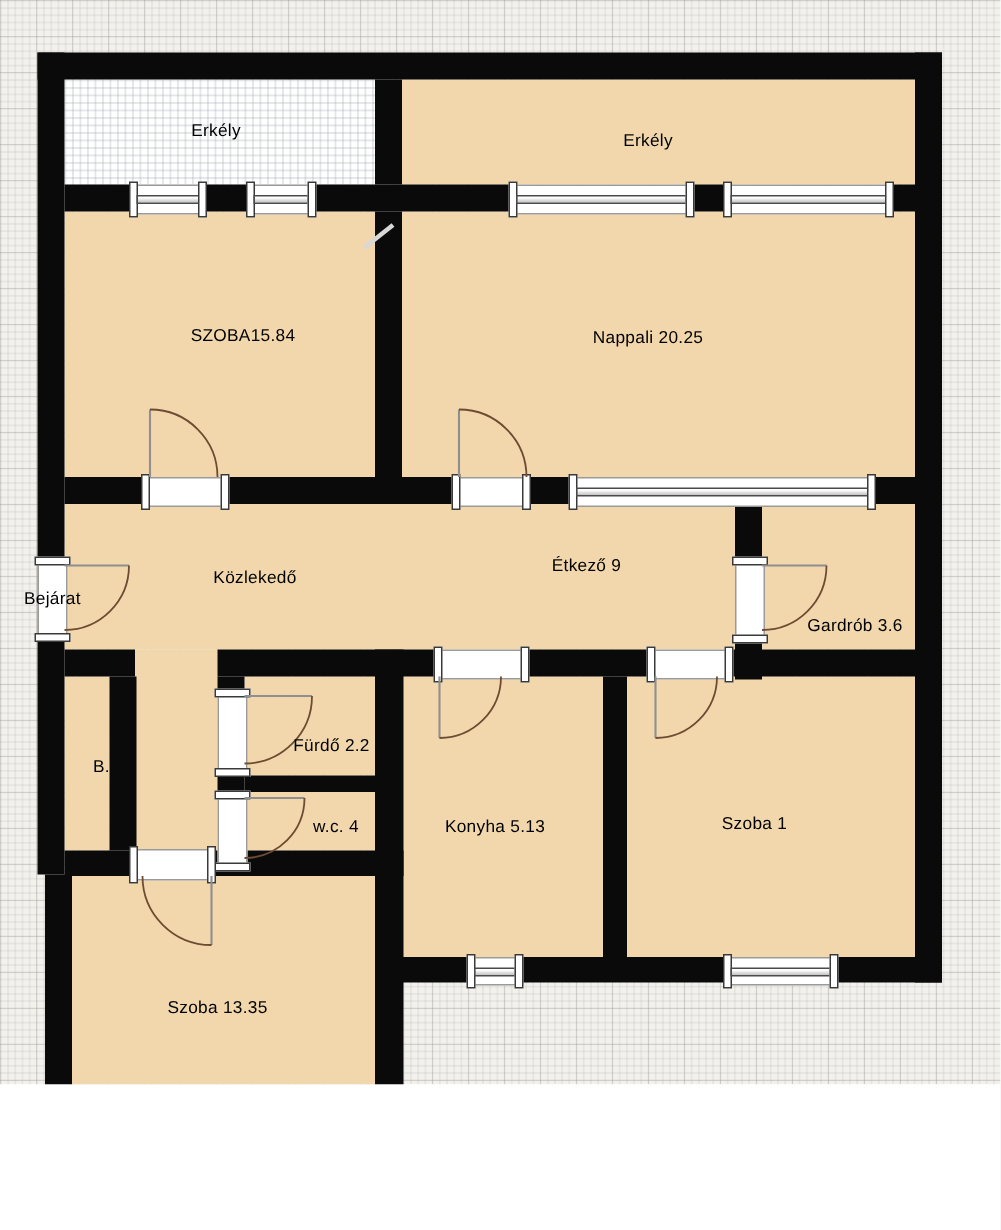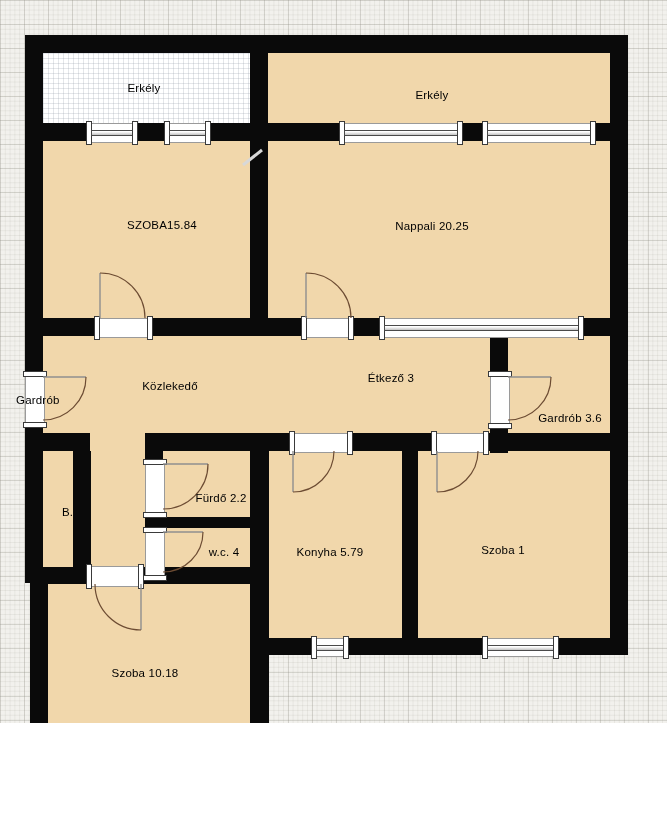--- a/index.html
+++ b/index.html
@@ -164,22 +164,22 @@
       <path d="M95,584 A46,46 0 0 0 141,630"></path>
     </g>
     <path d="M243,165 L262,150" stroke="#d8d8d8" stroke-width="3"></path>
   </svg>
 
   <span class="lbl" style="left:144px;top:88px;">Erkély</span>
   <span class="lbl" style="left:432px;top:95px;">Erkély</span>
   <span class="lbl" style="left:162px;top:225px;">SZOBA15.84</span>
   <span class="lbl" style="left:432px;top:226px;">Nappali 20.25</span>
   <span class="lbl" style="left:170px;top:386px;">Közlekedő</span>
-  <span class="lbl" style="left:391px;top:378px;">Étkező 3</span>
-  <span class="lbl anchor-left" style="left:16px;top:400px;">Gardrób</span>
+  <span class="lbl" style="left:391px;top:378px;">Étkező 9</span>
+  <span class="lbl anchor-left" style="left:16px;top:400px;">Bejárat</span>
   <span class="lbl" style="left:570px;top:418px;">Gardrób 3.6</span>
   <span class="lbl anchor-left under-wall" style="left:62px;top:512px;">B.Sz</span>
   <span class="lbl" style="left:221px;top:498px;">Fürdő 2.2</span>
   <span class="lbl" style="left:224px;top:552px;">w.c. 4</span>
-  <span class="lbl" style="left:330px;top:552px;">Konyha 5.79</span>
+  <span class="lbl" style="left:330px;top:552px;">Konyha 5.13</span>
   <span class="lbl" style="left:503px;top:550px;">Szoba 1</span>
-  <span class="lbl" style="left:145px;top:673px;">Szoba 10.18</span>
+  <span class="lbl" style="left:145px;top:673px;">Szoba 13.35</span>
 </div>
 
 </body></html>

